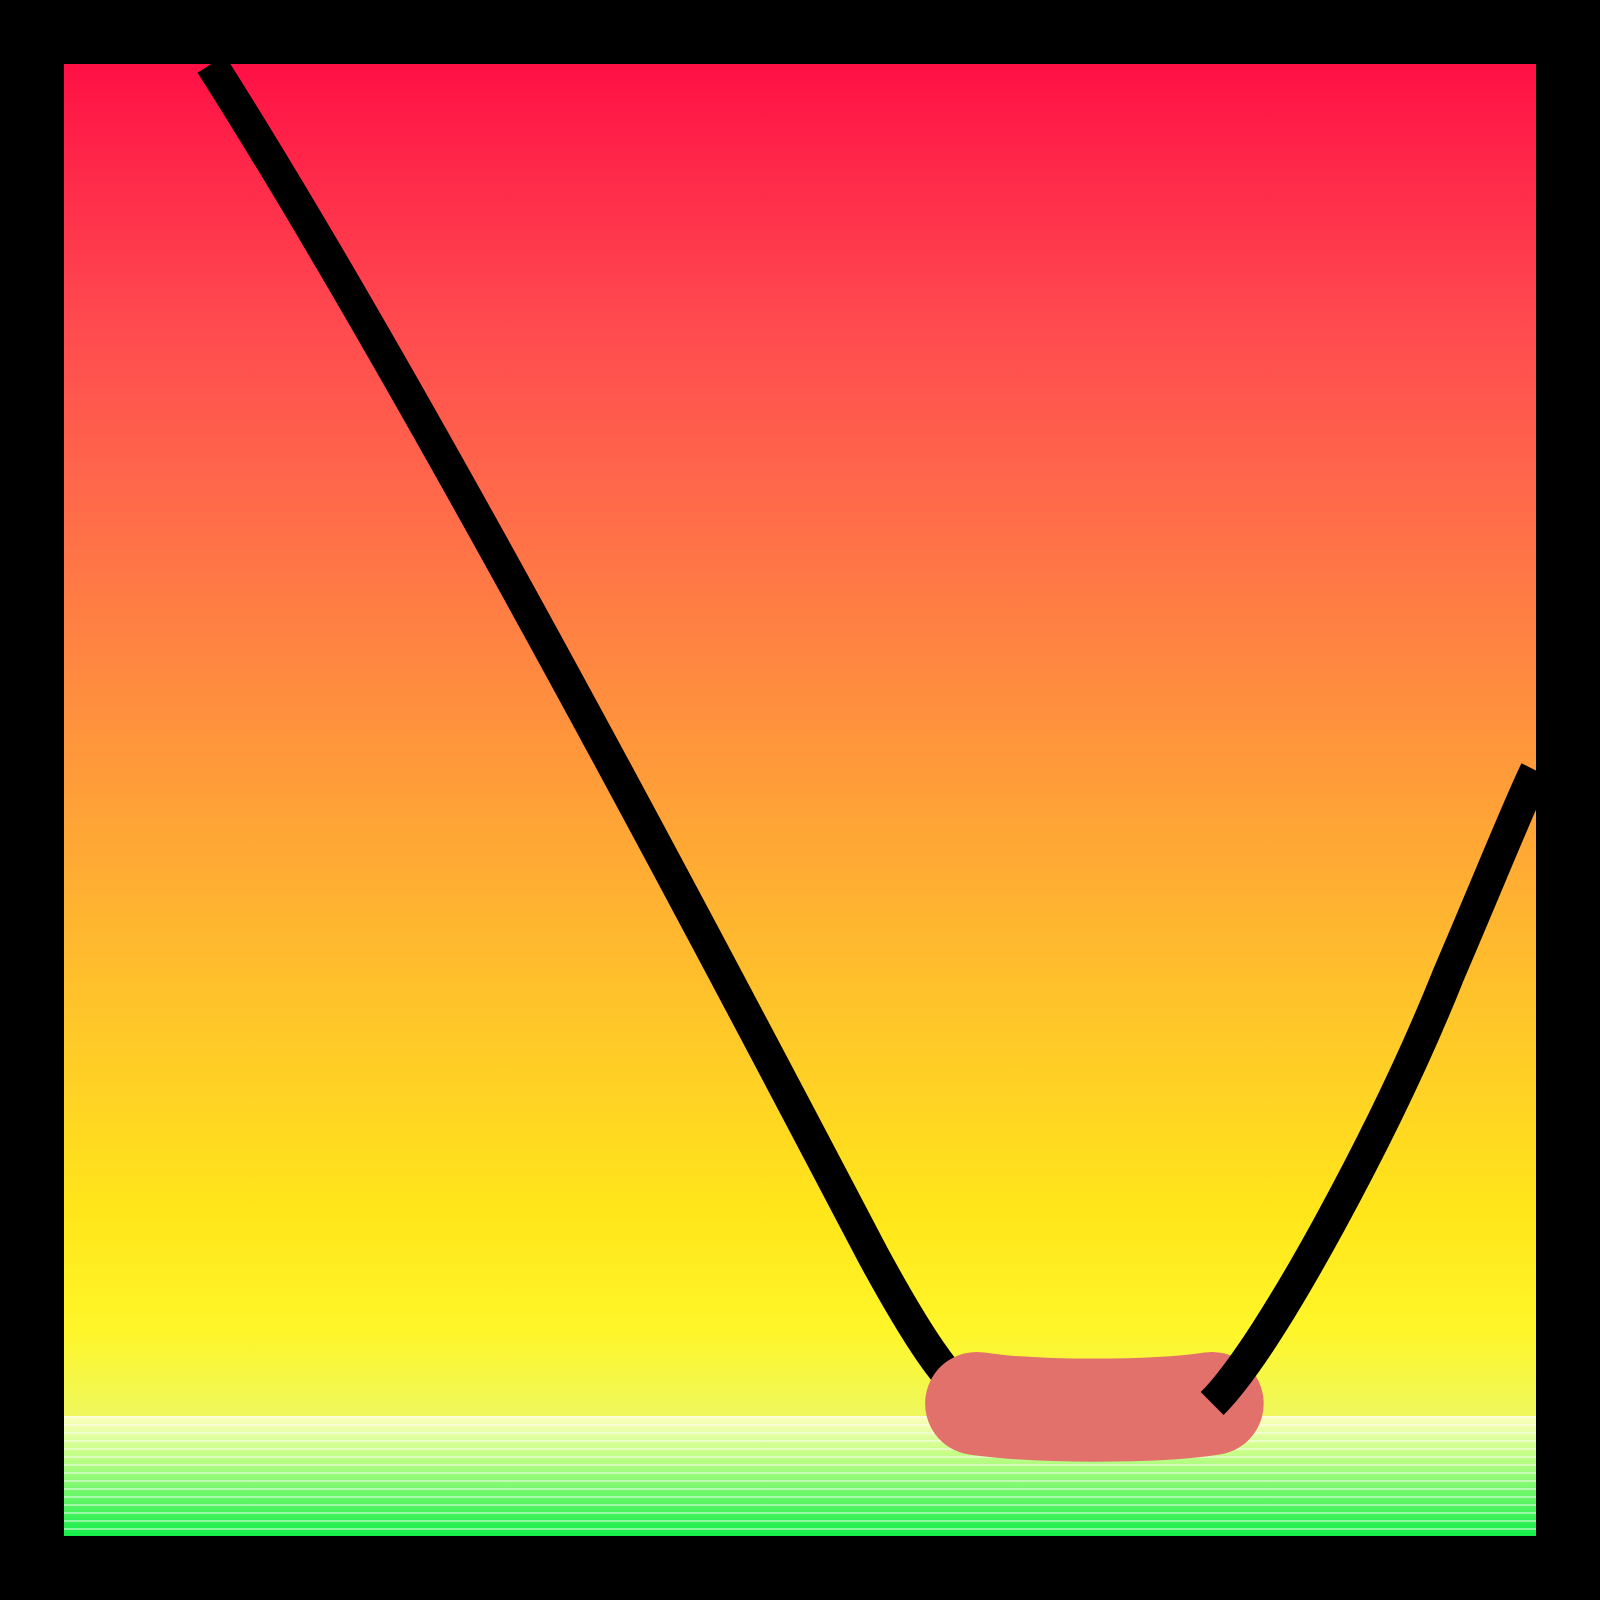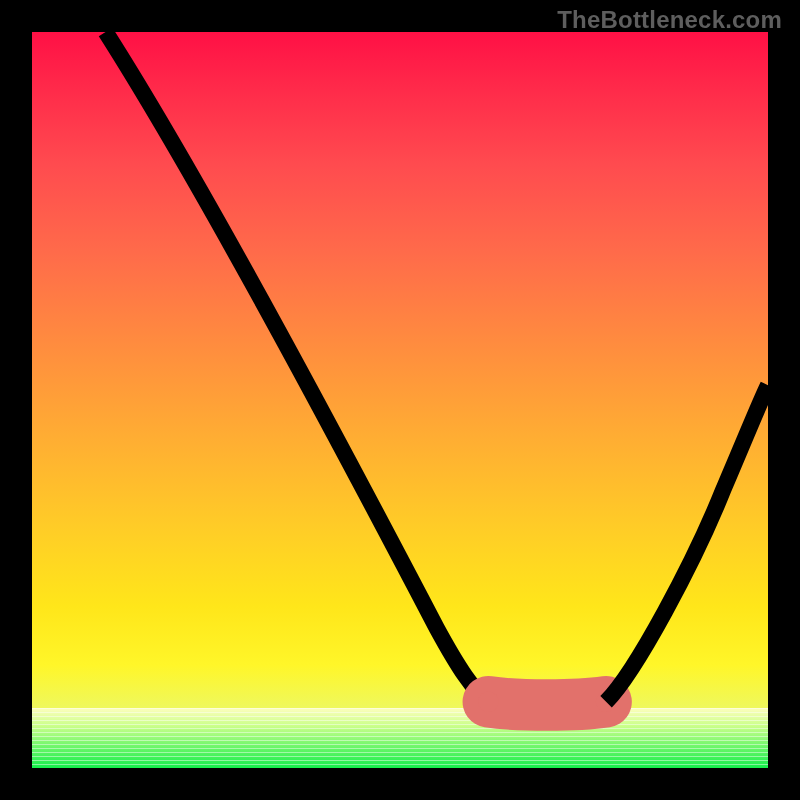--- a/index.html
+++ b/index.html
@@ -96,21 +96,20 @@
   }
   .flat-dots {
     fill: #e2716b;
   }
 </style>
 </head>
 <body>
 
 <div class="frame">
 
-  <div class="attribution">TheBottleneck.com</div>
 
   <div class="plot-area">
     <div class="gradient"></div>
     <div class="green-bottom"></div>
 
     <svg class="curves" viewBox="0 0 100 100" preserveAspectRatio="none">
       <g transform="translate(0,100) scale(1,-1)">
 
         <path class="curve" d="M 10 100
                  C 24 78, 44 40, 55 19

